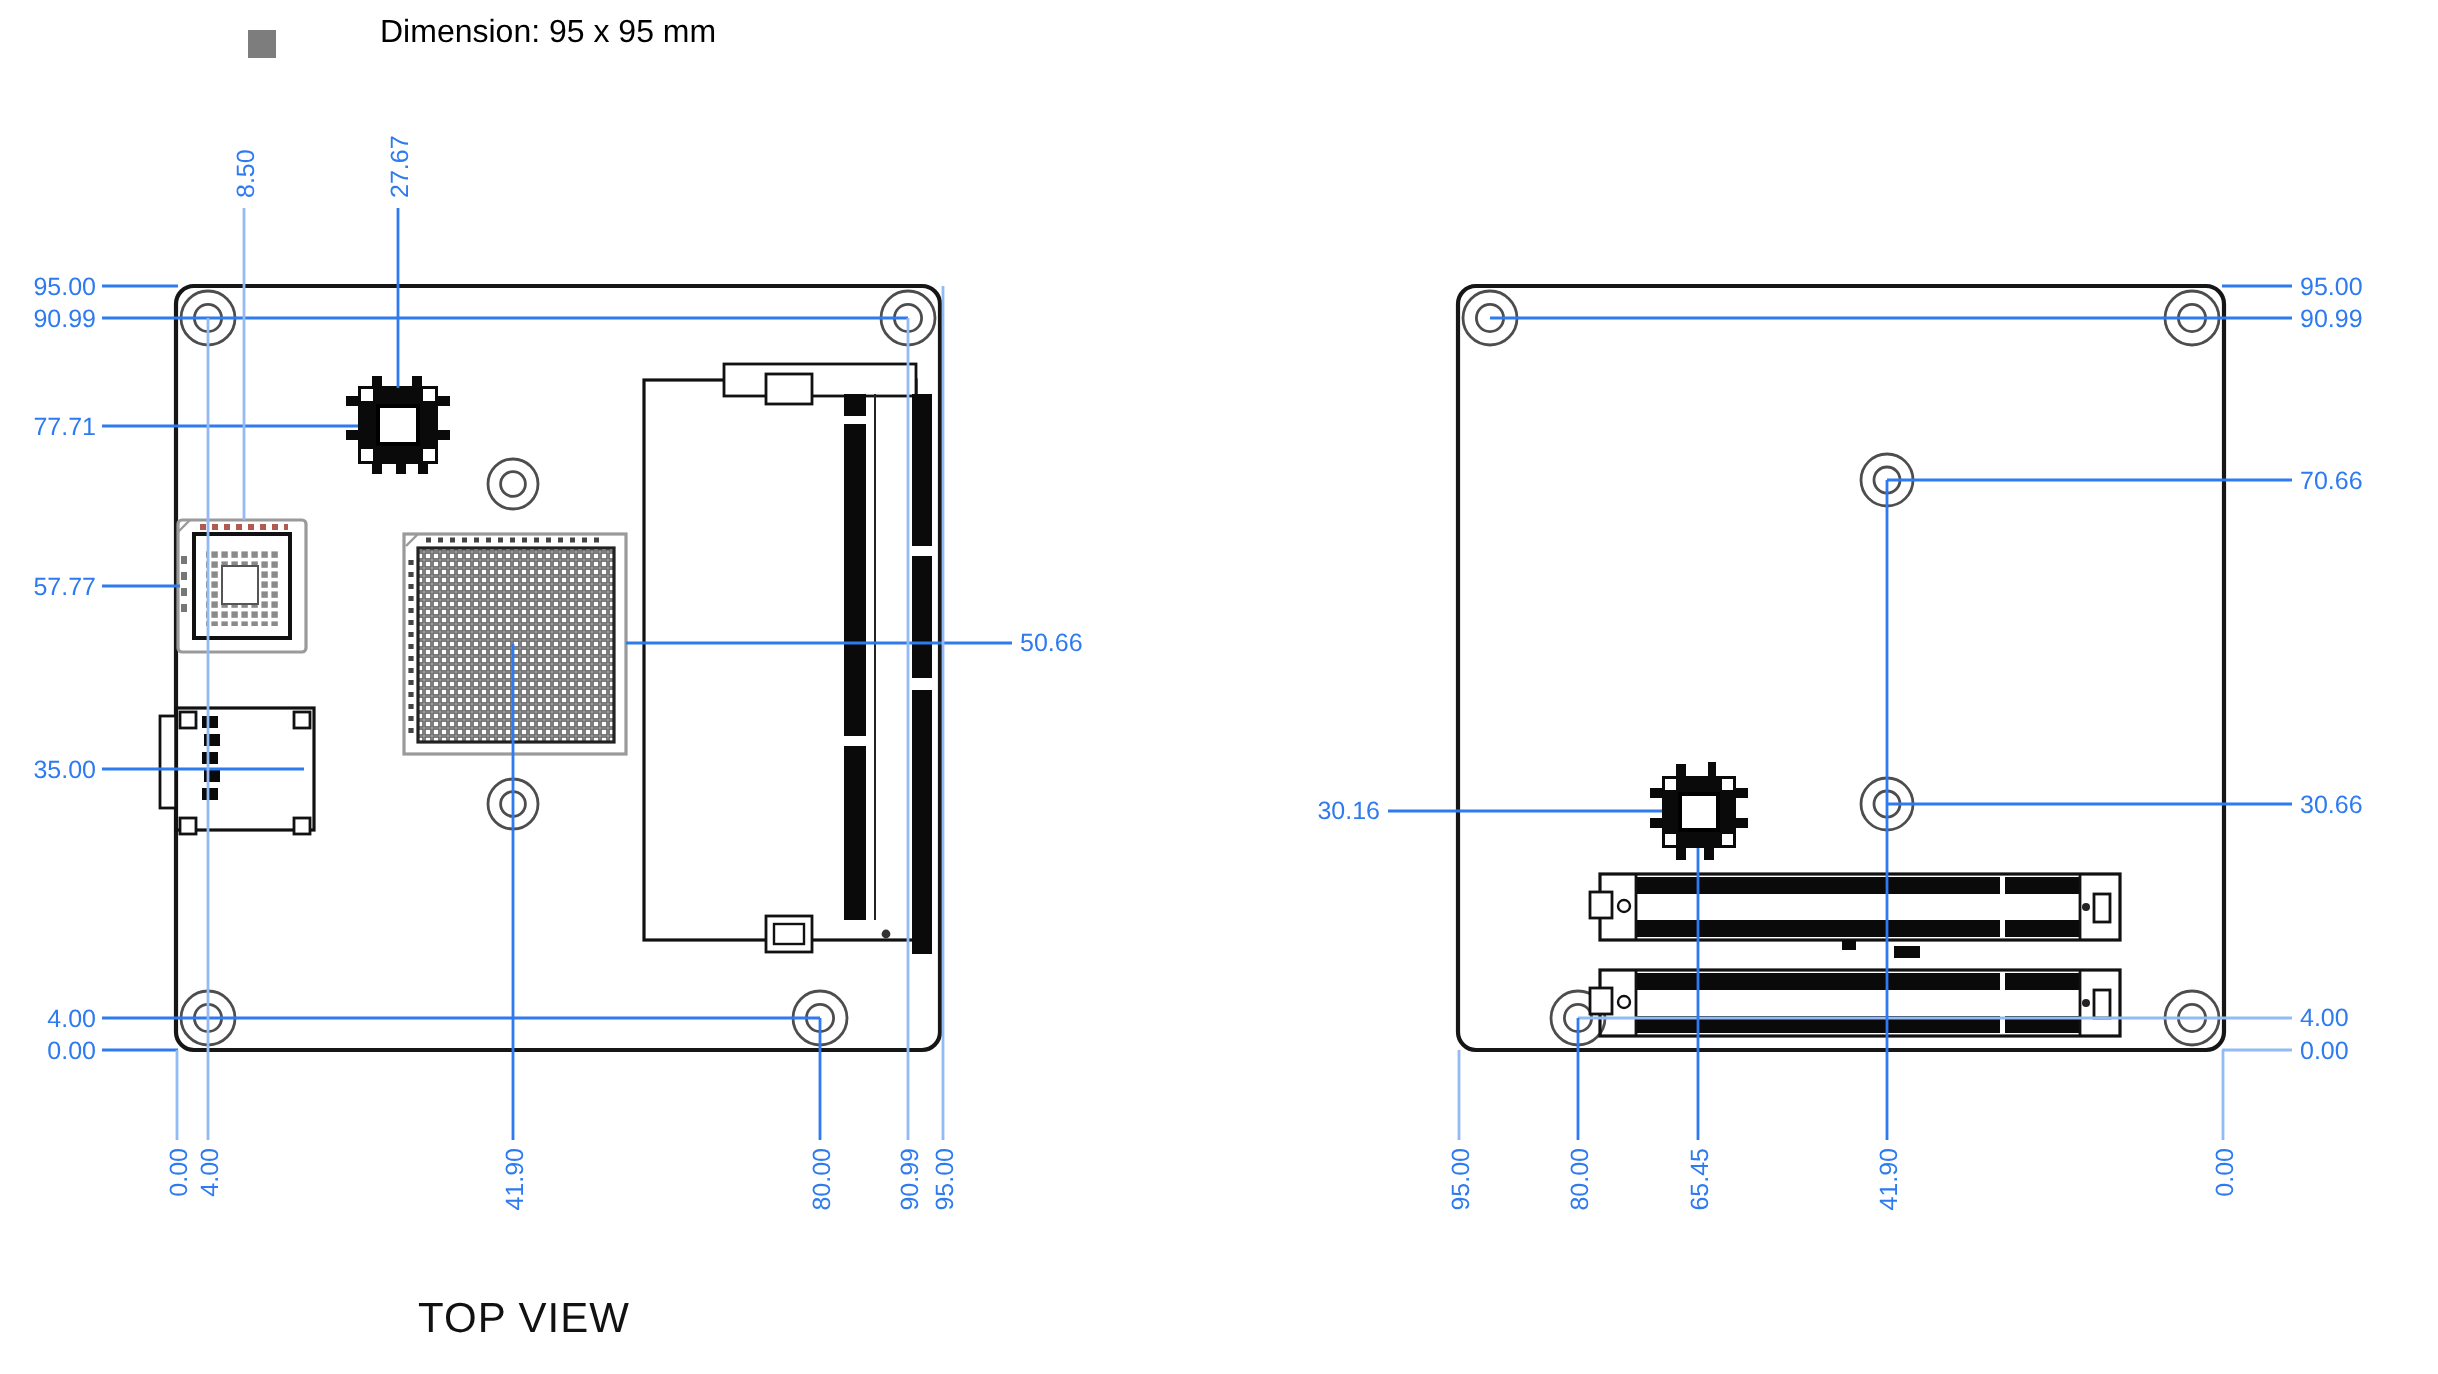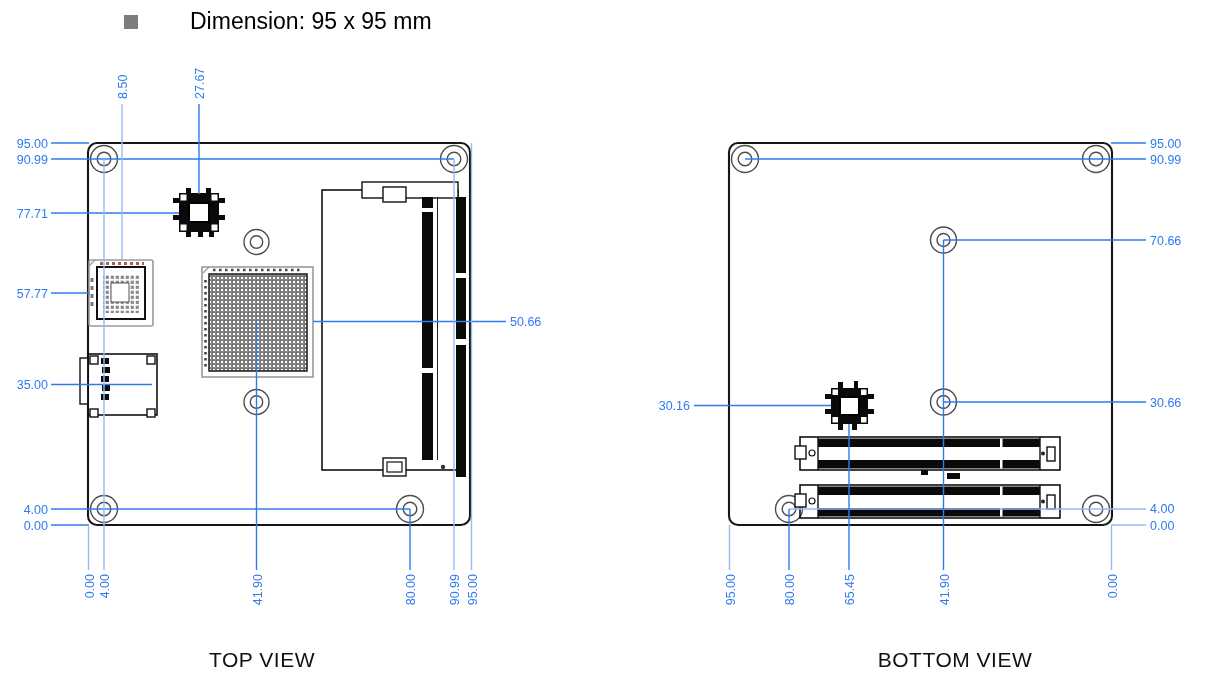--- a/index.html
+++ b/index.html
@@ -1,20 +1,20 @@
 <!DOCTYPE html>
 <html><head>
 <meta charset="utf-8">
 <style>
   html,body{margin:0;padding:0;background:#ffffff;}
   #page{position:relative;width:1219px;height:687px;background:#fff;overflow:hidden;
         font-family:"Liberation Sans",sans-serif;}
   #title-row{position:absolute;left:124px;top:8px;display:flex;align-items:flex-start;}
   #title-bullet{width:14px;height:14px;background:#7d7d7d;margin-top:7px;flex:none;}
-  #title-text{margin-left:52px;font-size:23px;color:#000;white-space:nowrap;}
+  #title-text{margin-left:52px;font-size:16px;color:#000;white-space:nowrap;}
   .caption{position:absolute;top:648px;font-size:21px;color:#111;letter-spacing:.5px;white-space:nowrap;text-align:center;}
   #cap-top{left:262px;transform:translateX(-50%);}
   #cap-bottom{left:955px;transform:translateX(-50%);}
   svg{position:absolute;left:0;top:0;}
   .board{fill:#fff;stroke:#161616;stroke-width:2.1;}
   .hole{fill:#fff;stroke:#4d4d4d;stroke-width:1.4;}
   .comp{fill:none;stroke:#111;stroke-width:1.6;}
   .complight{fill:#fff;stroke:#9a9a9a;stroke-width:1.6;}
   .solid{fill:#0a0a0a;stroke:none;}
   .whitebox{fill:#fff;stroke:#111;stroke-width:1.4;}
@@ -259,14 +259,13 @@
         <text class="dimtext" transform="rotate(-90 734.5 574)" x="734.5" y="574" text-anchor="end">95.00</text>
         <text class="dimtext" transform="rotate(-90 794 574)" x="794" y="574" text-anchor="end">80.00</text>
         <text class="dimtext" transform="rotate(-90 854 574)" x="854" y="574" text-anchor="end">65.45</text>
         <text class="dimtext" transform="rotate(-90 948.5 574)" x="948.5" y="574" text-anchor="end">41.90</text>
         <text class="dimtext" transform="rotate(-90 1116.5 574)" x="1116.5" y="574" text-anchor="end">0.00</text>
       </g>
     </g>
   </svg>
 
   <div id="cap-top" class="caption">TOP VIEW</div>
-  <div id="cap-bottom" class="caption">BOTTOM VIEW</div>
 </div>
 
 </body></html>

